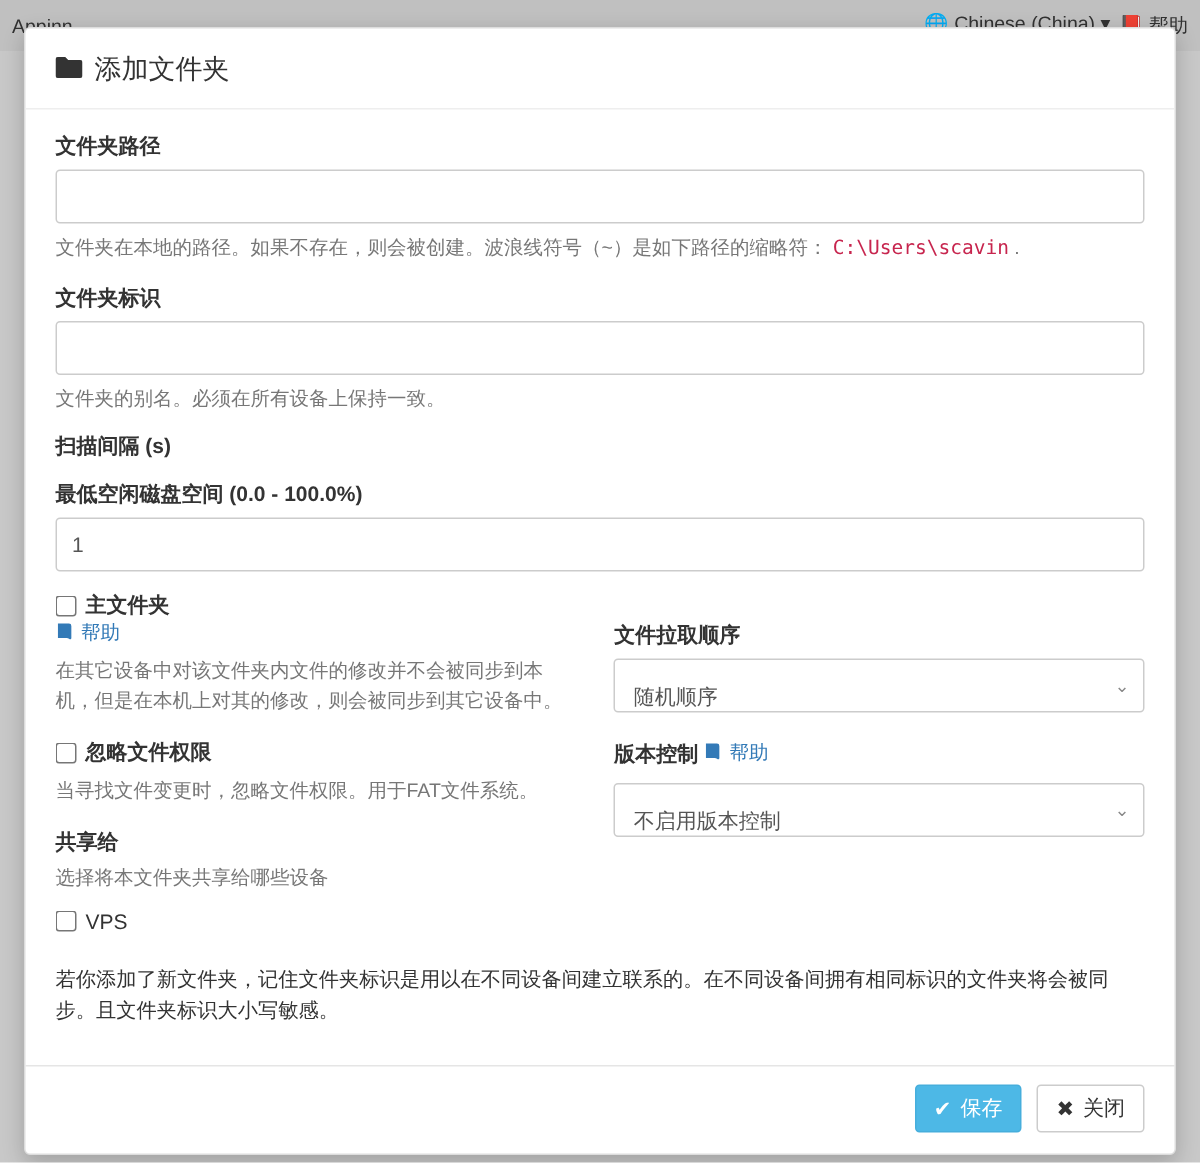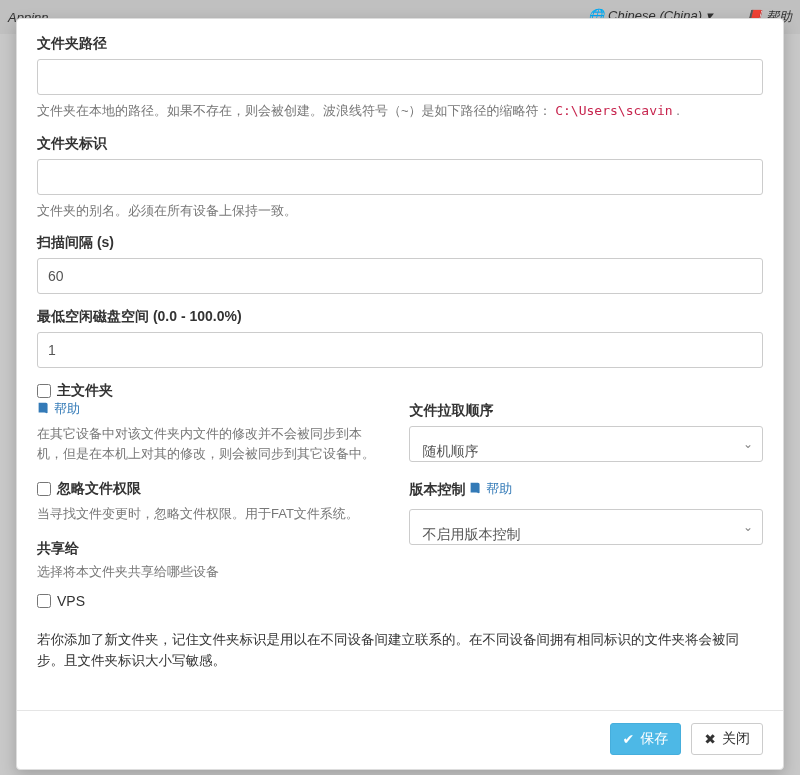--- a/index.html
+++ b/index.html
@@ -1,19 +1,19 @@
 <!DOCTYPE html>
 <html><head>
   <meta charset="utf-8">
   <style>
     * { margin:0; padding:0; box-sizing:border-box; }
     body { font-family:"Helvetica Neue",Helvetica,Arial,"Microsoft YaHei","PingFang SC",sans-serif; font-size:14px; color:#333; background:#ccc; width:800px; height:775px; overflow:hidden; position:relative; }
-    .faded-bar { position:absolute; top:0; left:0; right:0; height:34px; background:rgba(0,0,0,.04); color:#333; font-size:13px; padding:0 8px; display:flex; align-items:center; justify-content:space-between; pointer-events:none;font-style:italic; }
+    .faded-bar { position:absolute; top:0; left:0; right:0; height:34px; background:rgba(0,0,0,.04); color:#333; font-size:13px; padding:0 8px; display:flex; align-items:center; justify-content:space-between; pointer-events:none; }
     .faded-bar .brand { font-weight:500; }
-    .faded-bar .right { display:flex; gap:34px; }
+    .faded-bar .right { display:flex; gap:6px; }
     .backdrop { position:absolute; inset:0; background:rgba(0,0,0,.02); }
     .modal { position:absolute; top:18px; left:16px; right:16px; bottom:5px; background:#fff; border:1px solid #ddd; border-radius:4px; box-shadow:0 5px 15px rgba(0,0,0,.2); display:flex; flex-direction:column; }
     .modal-header { padding:15px 20px 14px; border-bottom:1px solid #eee; display:flex; align-items:center; gap:8px; }
     .modal-header .title { font-size:18px; font-weight:500; }
     .modal-body { flex:1; overflow:auto; padding:16px 20px 10px; }
     .form-group { margin-bottom:14px; }
     .form-label { font-weight:700; font-size:14px; margin-bottom:6px; display:block; }
     .form-control { width:100%; border:1px solid #ccc; border-radius:3px; padding:7px 10px; font-size:14px; height:36px; color:#555; background:#fff; }
     .help-text { color:#777; font-size:13px; margin-top:6px; line-height:1.5; }
     .help-text code { color:#c7254e; font-family:Menlo,Consolas,monospace; font-size:13px; }
@@ -45,40 +45,47 @@
   <span class="brand">Appinn</span>
   <span class="right">
     <span><span class="globe-icon">🌐</span> <span>Chinese (China)</span> ▾</span>
     <span><span class="book-icon">📕</span> <span>帮助</span></span>
   </span>
 </div>
 
 <div class="backdrop"></div>
 
 <div class="modal">
+  <div class="modal-header">
+    <span class="folder-icon">
+      <svg width="18" height="16" viewBox="0 0 18 16">
+          <path fill="#333" d="M0 2.5A1.5 1.5 0 0 1 1.5 1h5l2 2h8A1.5 1.5 0 0 1 18 4.5v9A1.5 1.5 0 0 1 16.5 15h-15A1.5 1.5 0 0 1 0 13.5v-11z"></path>
+        </svg>
+    </span>
+    <span class="title">添加文件夹</span>
+  </div>
 
   <div class="modal-body">
 
     <div class="form-group">
       <label class="form-label">文件夹路径</label>
       <input class="form-control" type="text" value="" style="">
       <div class="help-text">
         <span>文件夹在本地的路径。如果不存在，则会被创建。波浪线符号（~）是如下路径的缩略符：</span> <code>C:\Users\scavin</code> .
       </div>
     </div>
 
     <div class="form-group">
       <label class="form-label">文件夹标识</label>
       <input class="form-control" type="text" value="" style="">
       <div class="help-text">文件夹的别名。必须在所有设备上保持一致。</div>
     </div>
 
     <div class="form-group">
       <label class="form-label">扫描间隔 (s)</label>
-      <input class="form-control" type="text" value="60" style="">
     </div>
 
     <div class="form-group">
       <label class="form-label">最低空闲磁盘空间 (0.0 - 100.0%)</label>
       <input class="form-control" type="text" value="1" style="">
     </div>
 
     <div class="row">
       <div class="col-left">
         <div class="check-line">

